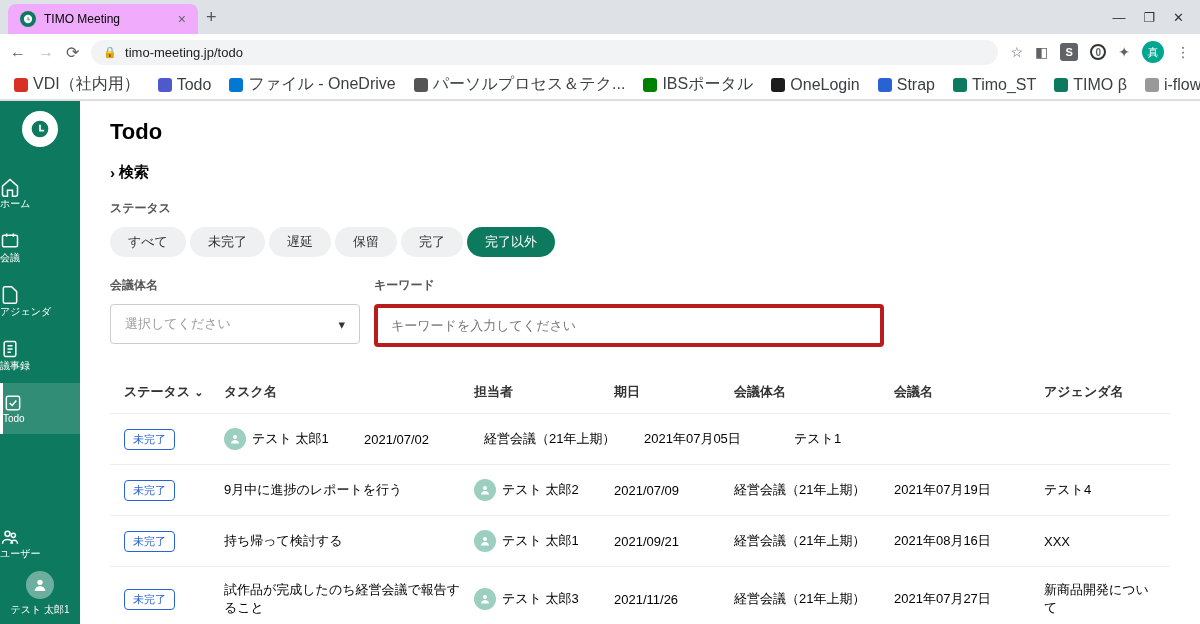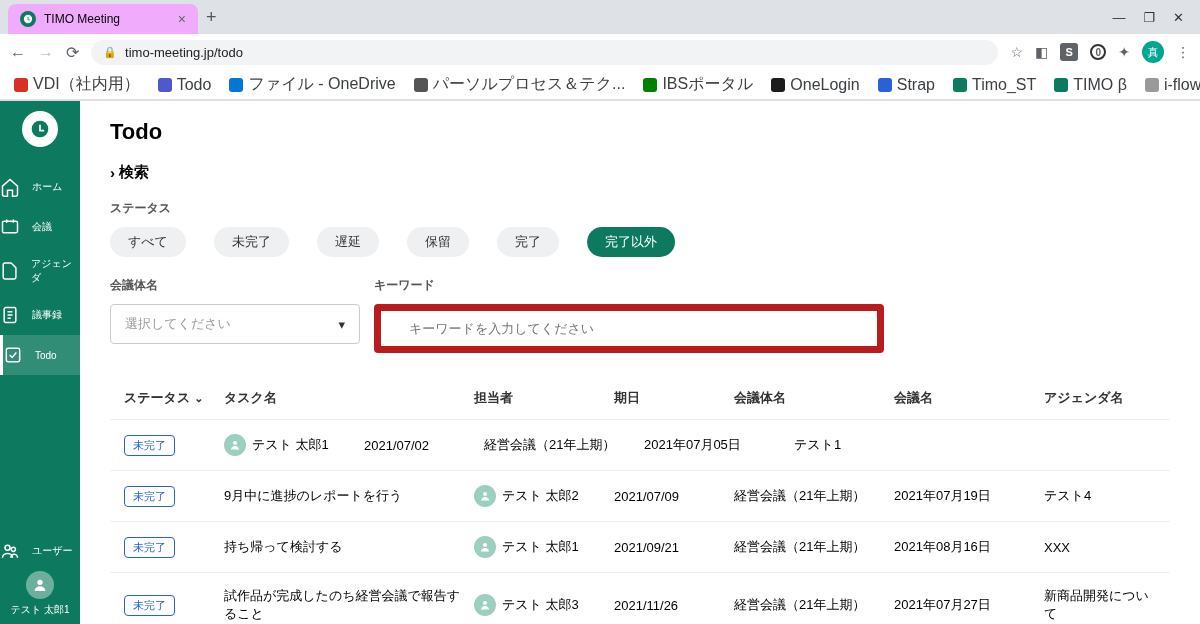--- a/index.html
+++ b/index.html
@@ -27,43 +27,43 @@
 
 .bookmarks-bar { display: flex; align-items: center; height: 30px; padding: 0 14px; gap: 18px; font-size: 16px; color: #3c4043; border-bottom: 1px solid #e0e0e0; }
 .bookmark { display: flex; align-items: center; gap: 5px; cursor: pointer; white-space: nowrap; }
 .bm-ico { width: 14px; height: 14px; border-radius: 3px; display: inline-block; flex-shrink: 0; }
 
 
 .app { display: flex; height: calc(624px - 100px); }
 .sidebar { background: #0d7a5f; width: 80px; display: flex; flex-direction: column; align-items: center; padding-top: 10px; color: #fff; }
 .sidebar-logo { width: 36px; height: 36px; background: #fff; border-radius: 50%; display: flex; align-items: center; justify-content: center; margin-bottom: 20px; }
 .sidebar-logo svg { width: 20px; height: 20px; fill: #0d7a5f; }
-.sidebar-item { width: 100%; display: flex; flex-direction: row; align-items: center; padding: 10px 0; cursor: pointer; gap: 12px; }
+.sidebar-item { width: 100%; display: flex; flex-direction: column; align-items: flex-start; padding: 10px 0; cursor: pointer; gap: 0; }
 .sidebar-item.active { background: rgba(255,255,255,0.15); border-left: 3px solid #fff; }
 .sidebar-item svg { width: 20px; height: 20px; fill: none; stroke: #fff; stroke-width: 1.8; }
 .sidebar-item .lbl { font-size: 10px; }
 .sidebar-bottom { margin-top: auto; width: 100%; display: flex; flex-direction: column; align-items: center; padding-bottom: 8px; }
 .sidebar-avatar { width: 28px; height: 28px; background: rgba(255,255,255,0.4); border-radius: 50%; display: flex; align-items: center; justify-content: center; margin-bottom: 4px; }
 .sidebar-avatar svg { width: 16px; height: 16px; fill: #fff; }
 .sidebar-user { font-size: 10px; }
 
 .main { flex: 1; padding: 18px 30px; overflow-y: auto; }
 .page-title { font-size: 22px; font-weight: 600; margin-bottom: 18px; }
 .search-head { font-size: 15px; font-weight: 600; margin-bottom: 18px; display: flex; align-items: center; gap: 4px; }
 .filter-label { font-size: 12px; color: #555; margin-bottom: 10px; font-weight: 600; }
 
-.chipset { display: flex; gap: 28px; margin-bottom: 20px; }
+.chipset { display: flex; gap: 4px; margin-bottom: 20px; }
 .chip { background: #eef0f1; border-radius: 16px; padding: 6px 18px; font-size: 13px; cursor: pointer; color: #333; }
 .chip.active { background: #0d7a5f; color: #fff; }
 
 .filters-row { display: flex; gap: 14px; margin-bottom: 24px; }
 .filter-col { display: flex; flex-direction: column; }
 .select-box { border: 1px solid #ccc; border-radius: 4px; padding: 10px 14px; font-size: 13px; color: #999; display: flex; align-items: center; justify-content: space-between; width: 250px; cursor: pointer; }
 .select-box .caret { color: #333; }
-.keyword-input { border: 7px solid #b91c1c; border-radius: 4px; padding: 10px 28px; font-size: 13px; width: 510px; color: #999; }
+.keyword-input { border: 4px solid #b91c1c; border-radius: 4px; padding: 10px 13px; font-size: 13px; width: 510px; color: #999; }
 
 .table { width: 100%; }
 .thead { display: flex; padding: 12px 14px; font-size: 13px; color: #333; font-weight: 600; }
 .trow { display: flex; padding: 14px 14px; font-size: 13px; border-top: 1px solid #eee; align-items: center; }
 .c-status { width: 100px; display: flex; align-items: center; gap: 4px; }
 .c-task { width: 250px; padding-right: 10px; }
 .c-assignee { width: 140px; display: flex; align-items: center; gap: 6px; }
 .c-date { width: 120px; }
 .c-body { width: 160px; }
 .c-meeting { width: 150px; }

